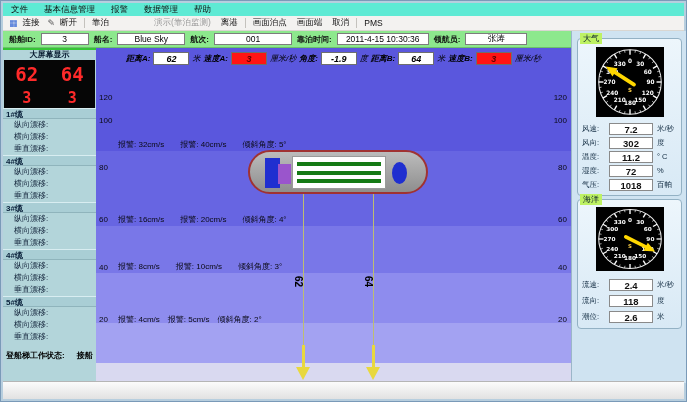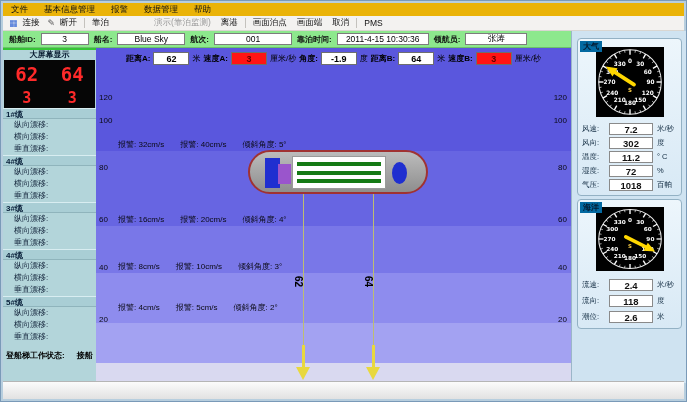--- a/index.html
+++ b/index.html
@@ -1,20 +1,20 @@
 <!DOCTYPE html>
 <html><head>
 <meta charset="utf-8">
 <style>
   html,body{margin:0;padding:0;background:#9db8cc;}
   *{box-sizing:border-box;}
   .screen{position:relative;width:687px;height:402px;background:#b7cede;border:1px solid #7a9ab8;
           font-family:"Liberation Sans","DejaVu Sans",sans-serif;overflow:hidden;color:#111;}
   
-  .menubar{position:absolute;left:2px;top:2px;right:2px;height:13px;background:#eab308;display:flex;align-items:center;font-size:8.5px;}
+  .menubar{position:absolute;left:2px;top:2px;right:2px;height:13px;background:#5eead4;display:flex;align-items:center;font-size:8.5px;}
   .menu-item{padding:0 8px;cursor:default;}
   .toolbar{position:absolute;left:2px;top:15px;right:2px;height:15px;background:#f3f2f0;border-bottom:1px solid #d9d6d1;display:flex;align-items:center;font-size:8.5px;padding-left:3px;}
   .tb-item{padding:0 5px;}
   .tb-item.disabled{color:#9b9b9b;margin-left:35px;}
   .tb-sep{width:1px;height:10px;background:#c4c2bd;margin:0 2px;}
   .tb-icon{font-size:9px;line-height:9px;margin-left:3px;}
   
   .greenrow{position:absolute;left:2px;top:30px;width:568px;height:17px;background:#8de88d;border-bottom:1px solid #6cc06c;
             display:flex;align-items:center;gap:5px;padding:0 6px;font-size:8px;}
   .gr-label{font-weight:bold;white-space:nowrap;}
@@ -25,41 +25,41 @@
   .led-panel{margin:0 1px;height:48px;background:#060606;display:grid;grid-template-columns:1fr 1fr;grid-template-rows:27px 21px;align-items:center;justify-items:center;}
   .led{color:#ff2a2a;font-family:"DejaVu Sans Mono","Liberation Mono",monospace;font-weight:bold;}
   .led.big{font-size:19px;}
   .led.small{font-size:15px;}
   .sb-group-header{height:11px;line-height:11px;padding-left:3px;font-weight:bold;background:#a9ced5;border-top:1px solid #d8edf1;border-bottom:1px solid #8fb4bc;color:#09203a;}
   .sb-row{height:12px;line-height:12px;padding-left:11px;color:#14253c;}
   .sb-status{margin-top:7px;padding-left:3px;font-weight:bold;display:flex;gap:12px;color:#000;}
   
   .chart{position:absolute;left:95px;top:47px;width:475px;height:335px;background:#5a57dd;overflow:hidden;}
   .band{position:absolute;left:0;width:475px;}
-  .readout{position:absolute;left:0;top:0;width:475px;height:20px;display:flex;align-items:center;justify-content:center;gap:3px;font-size:8px;color:#000;}
+  .readout{position:absolute;left:0;top:0;width:475px;height:20px;display:flex;align-items:center;justify-content:center;gap:3px;font-size:8px;color:#000;font-style:italic;}
   .ro-label{font-weight:bold;white-space:nowrap;}
   .ro-box{display:inline-block;width:36px;height:13px;line-height:12px;background:#fff;border:1px solid #6e6e6e;font-size:9px;font-weight:bold;text-align:center;}
   .ro-box.alarm{background:#ff1414;color:#5e0000;}
   .ro-unit{white-space:nowrap;}
   .tick{position:absolute;font-size:8px;color:#0a0a14;width:20px;}
   .alarm-row{position:absolute;left:22px;display:flex;gap:16px;font-size:8px;color:#0a0a14;white-space:nowrap;}
   .ship{position:absolute;left:152px;top:102px;width:180px;height:44px;background:linear-gradient(#bcbcbc,#8e8e8e);border:2px solid #a03232;border-radius:22px;}
   .ship .sup{position:absolute;left:15px;top:6px;width:15px;height:30px;background:#1f2fd0;}
   .ship .mast{position:absolute;left:28px;top:12px;width:13px;height:20px;background:#9a55cc;}
   .ship .cargo{position:absolute;left:42px;top:4px;width:94px;height:33px;background:#fff;border:1px solid #9a9a9a;display:flex;flex-direction:column;justify-content:space-evenly;}
   .ship .stripe{height:4px;margin:0 4px;background:#157a15;}
   .ship .bow{position:absolute;left:142px;top:10px;width:15px;height:22px;background:#1f2fd0;border-radius:50%;}
   .vline{position:absolute;top:146px;width:1px;height:172px;background:#bdbd72;}
   .arrow-stem{position:absolute;width:3px;height:22px;top:297px;background:#e8d83e;}
   .arrow-head{position:absolute;top:319px;width:0;height:0;border-left:7px solid transparent;border-right:7px solid transparent;border-top:13px solid #e8d83e;}
   .dist-label{position:absolute;top:228px;font-size:10px;font-weight:bold;color:#000;transform:rotate(90deg);}
   
   .rightpanel{position:absolute;left:570px;top:30px;width:115px;height:352px;background:#cfe3f1;border-left:1px solid #9bb6c9;font-size:8px;}
   .group-box{position:absolute;left:5px;width:105px;border:1px solid #93b1c4;border-radius:4px;background:linear-gradient(#edf6fc,#d8e9f5);}
-  .group-title{position:absolute;left:8px;background:#0369a1;padding:0 3px;font-weight:bold;z-index:2;color:#05182e;margin-top:8px;}
+  .group-title{position:absolute;left:8px;background:#bef264;padding:0 3px;font-weight:normal;z-index:2;color:#05182e;}
   .gauge{display:block;margin:8px auto 0;width:68px;background:#000;}
   .meas-row{display:flex;align-items:center;margin:1px 0 0 4px;height:13px;}
   .meas-label{width:27px;font-size:7.5px;color:#102a40;}
   .meas-box{width:44px;height:12px;line-height:11px;background:#fff;border:1px solid #8a8a8a;font-size:9.5px;font-weight:bold;text-align:center;}
   .meas-unit{margin-left:4px;font-size:7.5px;color:#102a40;}
   
   .statusbar{position:absolute;left:2px;right:2px;bottom:2px;height:18px;background:linear-gradient(#fbfbfb,#e2e2e2);border-top:1px solid #b5b5b5;}
 </style>
 </head>
 <body>
@@ -198,21 +198,21 @@
     <div class="alarm-row" style="top:166px;">
       <span>报警: 16cm/s</span>
       <span>报警: 20cm/s</span>
       <span>倾斜角度: 4°</span>
     </div>
     <div class="alarm-row" style="top:213px;">
       <span>报警: 8cm/s</span>
       <span>报警: 10cm/s</span>
       <span>倾斜角度: 3°</span>
     </div>
-    <div class="alarm-row" style="top:254px;">
+    <div class="alarm-row" style="top:266px;gap:8px;">
       <span>报警: 4cm/s</span>
       <span>报警: 5cm/s</span>
       <span>倾斜角度: 2°</span>
     </div>
 
     <div class="vline" style="left:207px;"></div>
     <div class="vline" style="left:277px;"></div>
     <span class="dist-label" style="left:197px;">62</span>
     <span class="dist-label" style="left:267px;">64</span>
     <div class="arrow-stem" style="left:206px;"></div>

